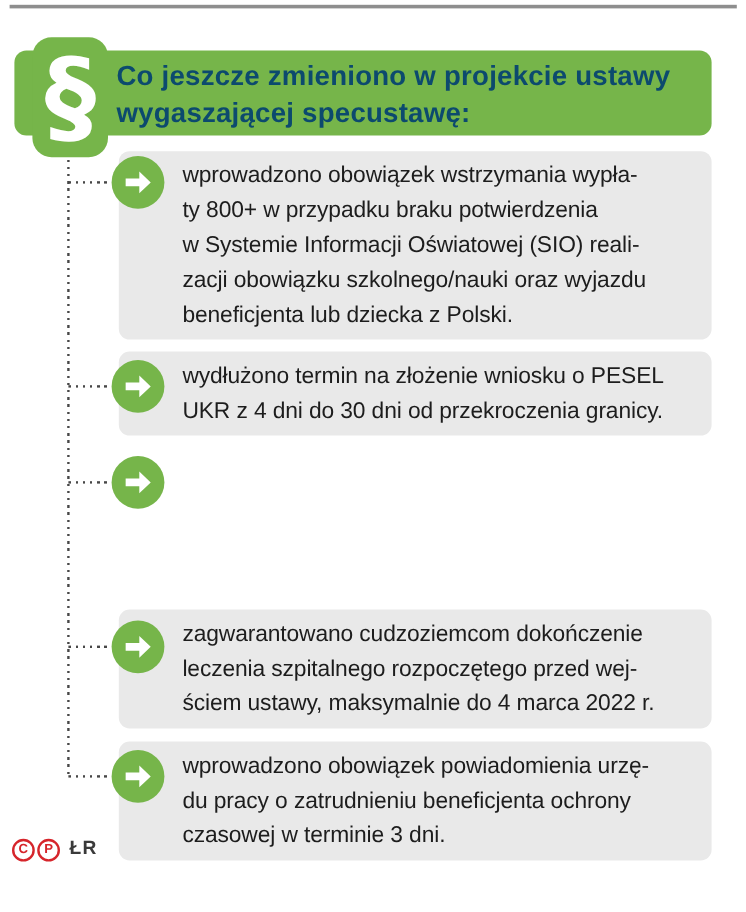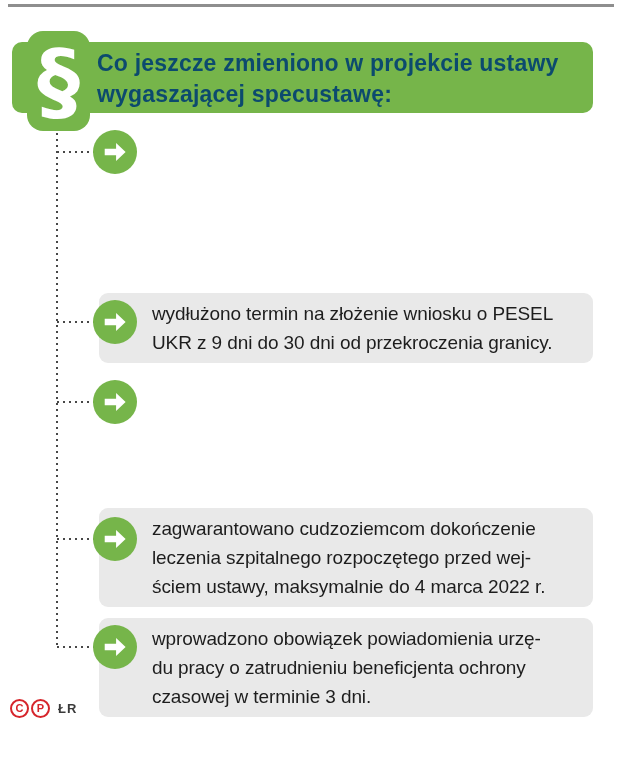--- a/index.html
+++ b/index.html
@@ -66,21 +66,21 @@
   .footer{
     position:absolute;left:10px;top:697px;height:22px;
     display:flex;align-items:center;
   }
   .mark{
     width:15px;height:15px;border:2.5px solid var(--red);border-radius:50%;
     color:var(--red);font-weight:bold;font-size:11px;line-height:15px;
     text-align:center;margin-right:2px;background:#fff;
   }
   .credit{
-    margin-left:6px;color:#3a3a3a;font-weight:bold;font-size:13px;letter-spacing:1px;
+    margin-left:6px;color:#3a3a3a;font-weight:bold;font-size:16px;letter-spacing:1px;
   }
 </style>
 </head>
 <body>
 
 <div class="canvas">
 
   <div class="top-rule"></div>
 
   <div class="header-box"></div>
@@ -90,23 +90,30 @@
     <span>§</span>
   </div>
 
   <div class="vline"></div>
   <div class="connector" style="top:151px"></div>
   <div class="connector" style="top:321px"></div>
   <div class="connector" style="top:401px"></div>
   <div class="connector" style="top:538px"></div>
   <div class="connector" style="top:646px"></div>
 
+  <div class="bullet-box" style="top:126px">
+    <p>wprowadzono obowiązek wstrzymania wypła-
+ty 800+ w przypadku braku potwierdzenia
+w Systemie Informacji Oświatowej (SIO) reali-
+zacji obowiązku szkolnego/nauki oraz wyjazdu
+beneficjenta lub dziecka z Polski.</p>
+  </div>
   <div class="bullet-box" style="top:293px">
     <p>wydłużono termin na złożenie wniosku o PESEL
-UKR z 9 dni do 30 dni od przekroczenia granicy.</p>
+UKR z 4 dni do 30 dni od przekroczenia granicy.</p>
   </div>
   <div class="bullet-box" style="top:508px">
     <p>zagwarantowano cudzoziemcom dokończenie
 leczenia szpitalnego rozpoczętego przed wej-
 ściem ustawy, maksymalnie do 4 marca 2022 r.</p>
   </div>
   <div class="bullet-box" style="top:618px">
     <p>wprowadzono obowiązek powiadomienia urzę-
 du pracy o zatrudnieniu beneficjenta ochrony
 czasowej w terminie 3 dni.</p>

